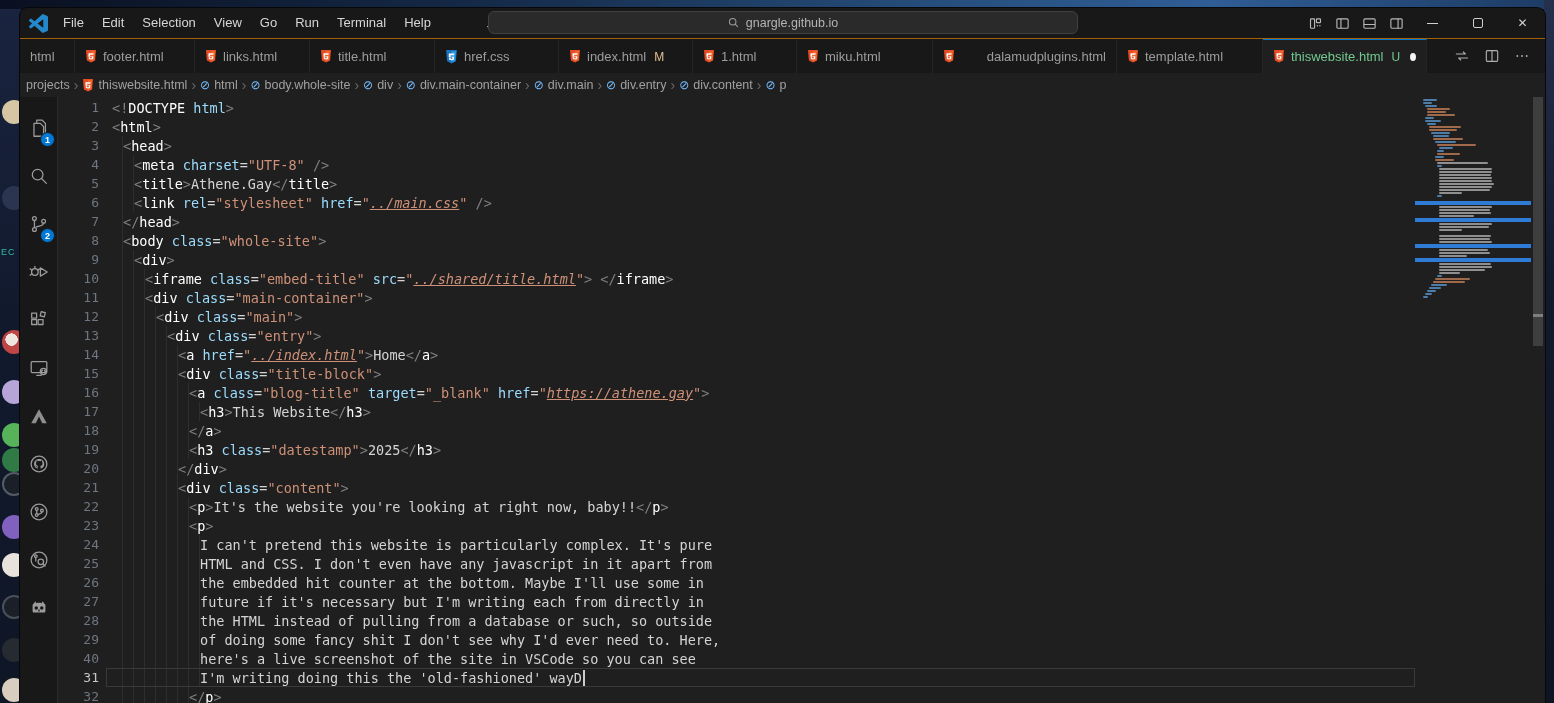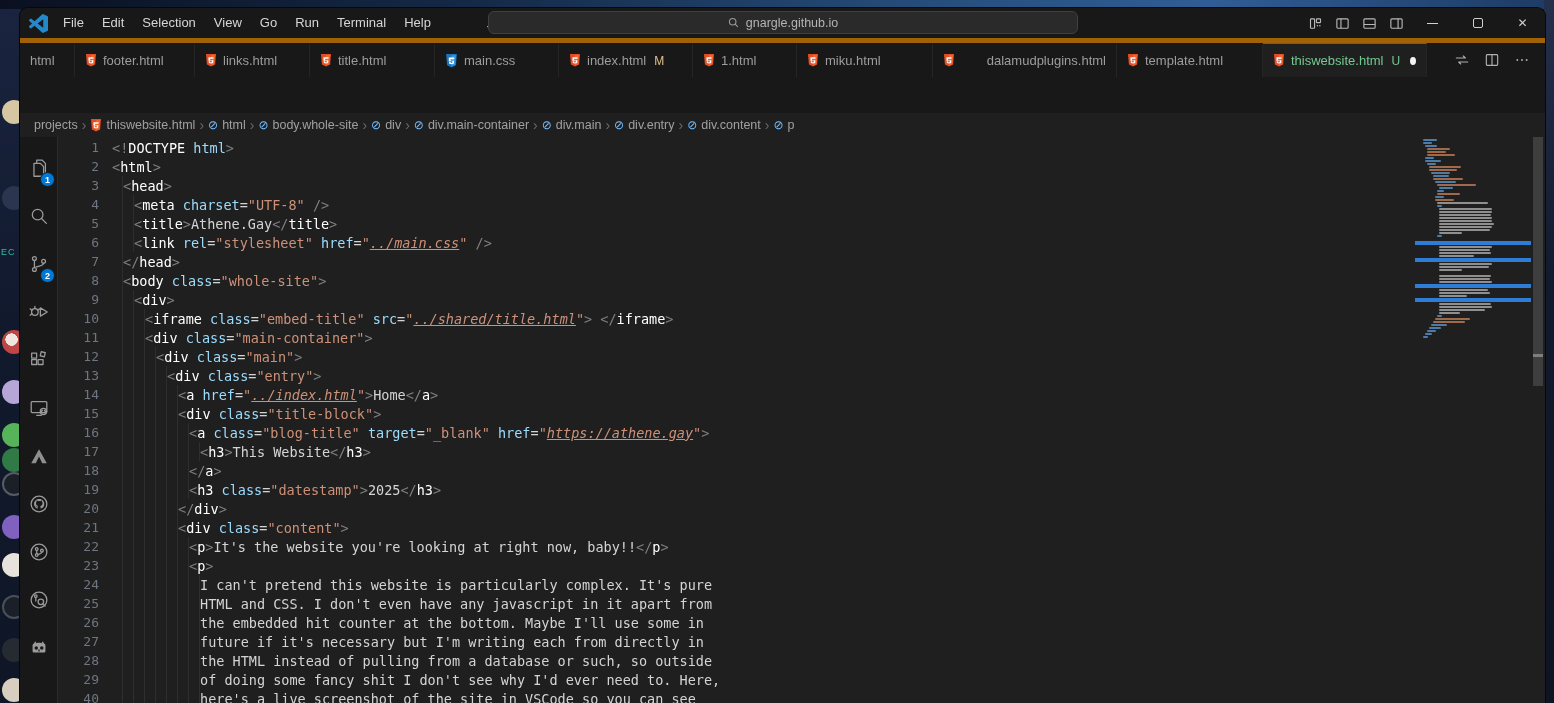--- a/index.html
+++ b/index.html
@@ -20,21 +20,21 @@
   .bg-av { position:absolute; left:2px; width:24px; height:24px; border-radius:50%; }
   .bg-edge-text { position:absolute; left:1px; top:247px; font-size:9px; color:#35b8a5; letter-spacing:1px; }
 
   
   .window { position:absolute; left:20px; top:8px; width:1525px; height:695px;
     background:#181818; border-radius:8px 8px 0 0; overflow:hidden;
     display:flex; flex-direction:column; box-shadow:0 0 0 1px #06080c; }
 
   
   .titlebar { flex:0 0 30px; display:flex; align-items:center; position:relative;
-    background:#181818; border-bottom:5px solid #a16207; color:#d6d6d6; }
+    background:#181818; border-bottom:1px solid #a16207; color:#d6d6d6; }
   .vscode-logo { margin:0 6px 0 9px; display:flex; align-items:center; }
   .menu-item { padding:0 9px; font-size:13px; color:#d6d6d6; line-height:30px; }
   .nav-arrow { font-size:15px; padding:0 8px; color:#cfcfcf; }
   .nav-arrow.disabled { color:#6e6e6e; }
   .nav-arrows { margin-left:36px; display:flex; }
   .command-center { position:absolute; left:50%; top:3px; transform:translateX(-50%);
     width:590px; height:23px; background:#2a2a2a; border:1px solid #404040; border-radius:6px;
     display:flex; align-items:center; justify-content:center; gap:6px;
     color:#b4b4b4; font-size:12.5px; }
   .titlebar-right { margin-left:auto; display:flex; align-items:center; height:100%; }
@@ -51,21 +51,21 @@
   .tab.active { background:#1f1f1f; border-top:1px solid #0078d4; }
   .tab.active .tab-label, .tab.active .tab-badge { color:#73c991; }
   .tab-badge { font-size:12px; margin-left:2px; }
   .tab-badge.mod { color:#e2c08d; }
   .dirty-dot { width:8px; height:8px; border-radius:50%; background:#f4f4f4; margin-left:4px; }
   .tab-actions { margin-left:auto; display:flex; align-items:center; gap:8px; padding:0 12px; color:#b0b0b0; }
   .tab-action { display:flex; align-items:center; justify-content:center; width:22px; height:22px; }
 
   
   .breadcrumbs { flex:0 0 24px; background:#1f1f1f; display:flex; align-items:center;
-    padding-left:14px; font-size:12.5px; color:#a0a0a0;margin-top:36px; }
+    padding-left:6px; font-size:12.5px; color:#a0a0a0; }
   .crumb { display:flex; align-items:center; gap:4px; }
   .crumb-sep { color:#6a6a6a; font-size:14px; padding:0 4px; line-height:1; }
   .sym-icon { color:#75beff; font-size:12px; line-height:1; }
 
   
   .main-row { flex:1; display:flex; min-height:0; }
   .activitybar { flex:0 0 37px; background:#181818; border-right:1px solid #2b2b2b;
     display:flex; flex-direction:column; align-items:center; padding-top:7px; }
   .act-item { width:37px; height:48px; display:flex; align-items:center; justify-content:center;
     position:relative; color:#9b9b9b; }
@@ -228,21 +228,21 @@
           <span class="tab-label">title.html</span>
         </span>
         <span class="tab" style="width: 124px;">
           <span>
             <svg class="ic" width="13" height="14" viewBox="0 0 24 26">
               <path fill="#1b74bc" d="M2 0h20l-1.8 21L12 25 3.8 21z"></path>
               <path fill="#2e9be8" d="M12 2.2v20.6l6.6-2.3L20.2 2.2z"></path>
               <path fill="#ffffff" d="M7 6.5h10.2l-.3 3.1H10.3l.2 3h6.2l-.4 5.3L12 19.2l-4.3-1.3-.3-3.3h2.9l.2 1.7 1.5.5 1.6-.5.2-2.7H6.9z"></path>
             </svg>
           </span>
-          <span class="tab-label">main.css</span>
+          <span class="tab-label">href.css</span>
         </span>
         <span class="tab" style="width: 134px;">
           <span>
             <svg class="ic" width="12" height="13" viewBox="0 0 24 26">
               <path fill="#e44d26" d="M2 0h20l-1.8 21L12 25 3.8 21z"></path>
               <path fill="#f16529" d="M12 2.2v20.6l6.6-2.3L20.2 2.2z"></path>
               <path fill="#ffffff" d="M7 6.5h10.2l-.3 3.1H10.3l.2 3h6.2l-.4 5.3L12 19.2l-4.3-1.3-.3-3.3h2.9l.2 1.7 1.5.5 1.6-.5.2-2.7H6.9z"></path>
             </svg>
           </span>
           <span class="tab-label">index.html</span>

